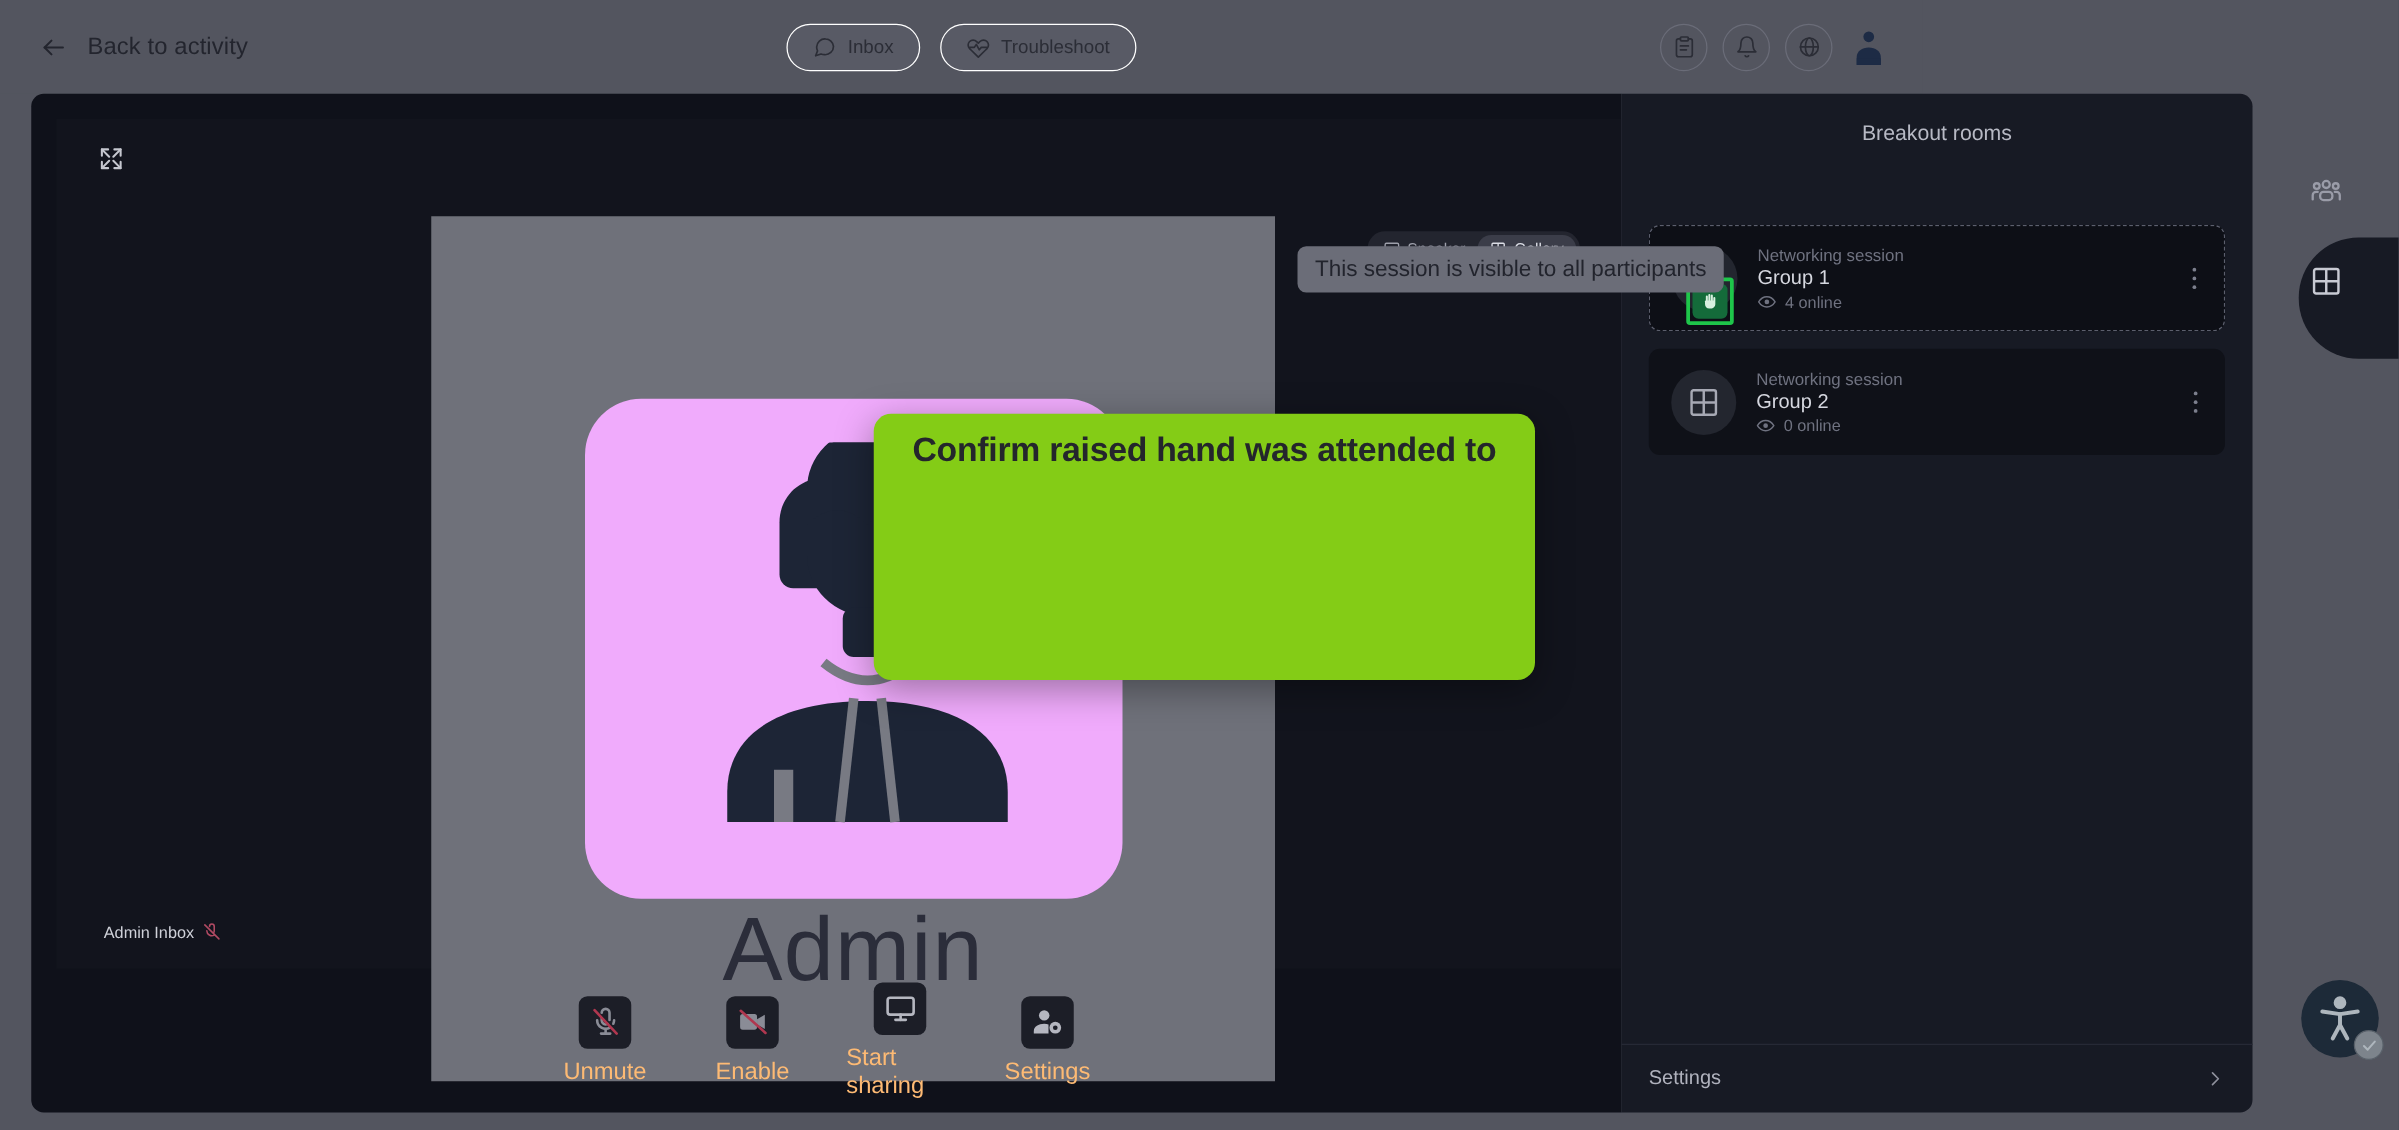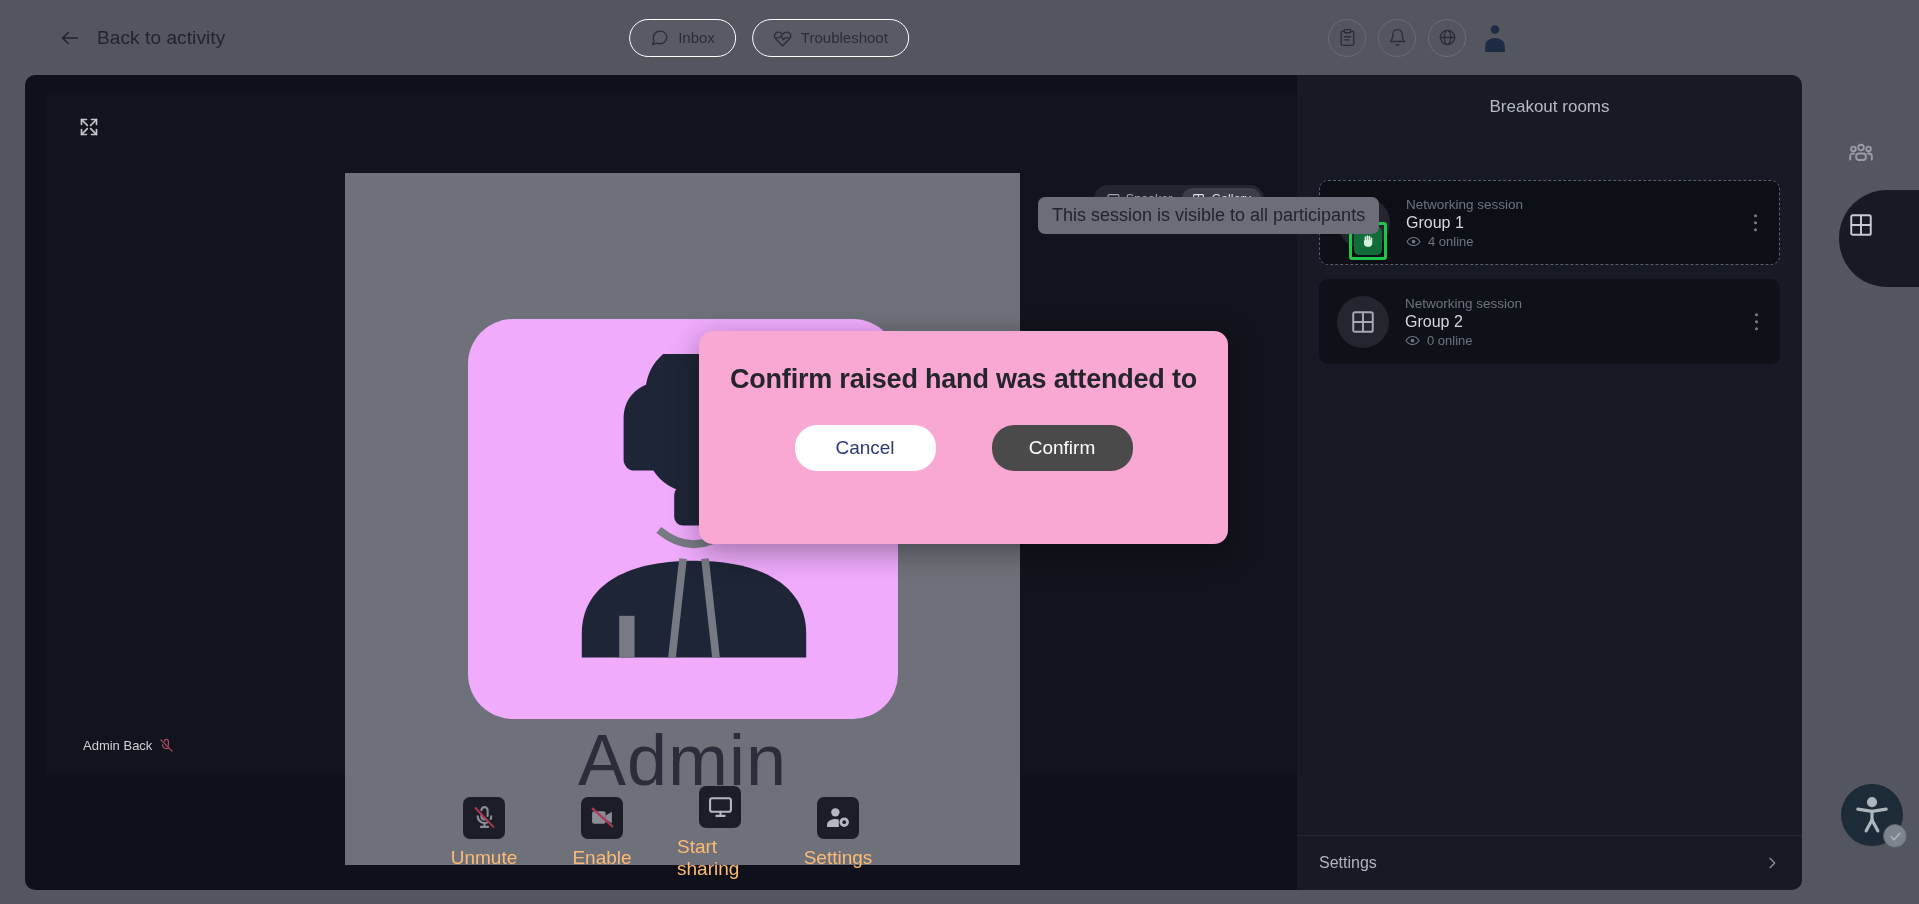--- a/index.html
+++ b/index.html
@@ -8,21 +8,21 @@
     font-family: "Liberation Sans", sans-serif;
     background: #4f5160;
     overflow: hidden;
   }
   #app { position: relative; width: 1919px; height: 904px; background: #53555f; }
 
   
   .topbar {
     position: absolute; left: 0; top: 0; width: 1538px; height: 75px;
     background: #53555f;
-    display: flex; align-items: center; padding-left: 27px;
+    display: flex; align-items: center;
   }
   .back-wrap { display: flex; align-items: center; gap: 16px; margin-left: 32px; cursor: pointer; }
   .back-arrow { width: 22px; height: 22px; color: #23252e; display: block; }
   .back-label { font-size: 19px; color: #23252e; letter-spacing: .1px; }
 
   .pill-group { position: absolute; left: 50%; transform: translateX(-50%); display: flex; gap: 16px; }
   .pill {
     display: flex; align-items: center; gap: 9px;
     height: 38px; padding: 0 20px;
     border: 1px solid #ffffff; border-radius: 19px;
@@ -207,23 +207,23 @@
     padding: 21px 30px; border-radius: 7px;
     font-size: 17px; white-space: nowrap; z-index: 45;
     width: 350px;
   }
 
   
   .overlay { position: absolute; inset: 0; z-index: 60; }
   .modal {
     position: absolute; left: 699px; top: 331px;
     width: 529px; height: 213px;
-    background: #f9a8d4; border-radius: 14px;
+    background: #84cc16; border-radius: 14px;
     display: flex; flex-direction: column; align-items: center;
-    padding-top: 33px;
+    padding-top: 14px;
     box-shadow: 0 8px 30px rgba(0,0,0,.35);
   }
   .modal-title { font-size: 27px; font-weight: bold; color: #24262c; letter-spacing: -.2px; }
   .modal-sub { font-size: 20px; color: #5a5c63; margin-top: 18px; }
   .modal-btns { display: flex; gap: 56px; margin-top: 30px; }
   .btn {
     border: none; cursor: pointer; border-radius: 22px;
     font-size: 19px; height: 46px; font-family: "Liberation Sans", sans-serif;
   }
   .btn-cancel { background: #ffffff; color: #2b3a77; width: 141px; }
@@ -383,21 +383,21 @@
                 <path d="M228 18 l6 0 2 10 8 4 9-6 5 5 -6 9 4 8 10 2 0 7 -10 2 -4 8 6 9 -5 5 -9-6 -8 4 -2 10 -7 0 -2-10 -8-4 -9 6 -5-5 6-9 -4-8 -10-2 0-7 10-2 4-8 -6-9 5-5 9 6 8-4 z"></path>
               </g>
               <circle cx="243" cy="58" r="14" fill="#787a83"></circle>
             </svg>
           </span>
           <div class="admin-word">Admin</div>
         </div>
       </div>
 
       <div class="name-tag">
-        <span>Admin Back</span>
+        <span>Admin Inbox</span>
         <span>
           <svg viewBox="0 0 24 24" fill="none" stroke="#b04a63" stroke-width="2" stroke-linecap="round">
             <path d="M9 5a3 3 0 0 1 6 0v6a3 3 0 0 1-.6 1.8"></path>
             <path d="M5.5 10.5a6.5 6.5 0 0 0 9.6 5.6"></path>
             <line x1="3" y1="3" x2="21" y2="21"></line>
           </svg>
         </span>
       </div>
     </div>
 
@@ -559,24 +559,20 @@
       </span>
     </div>
   </div>
 
   <div class="tooltip">This session is visible to all participants</div>
 
 
   <div class="overlay">
     <div class="modal">
       <div class="modal-title">Confirm raised hand was attended to</div>
-      <div class="modal-btns">
-        <button class="btn btn-cancel">Cancel</button>
-        <button class="btn btn-confirm">Confirm</button>
-      </div>
     </div>
   </div>
 
   <div class="a11y">
     <span>
       <svg viewBox="0 0 24 24" fill="none" stroke="currentColor" stroke-width="1.9" stroke-linecap="round" stroke-linejoin="round">
         <circle cx="12" cy="4.3" r="2.1" fill="currentColor"></circle>
         <path d="M3.5 8.5 L12 9.8 L20.5 8.5"></path>
         <path d="M12 9.8 V15"></path>
         <path d="M12 15 L8.5 21.5"></path>

